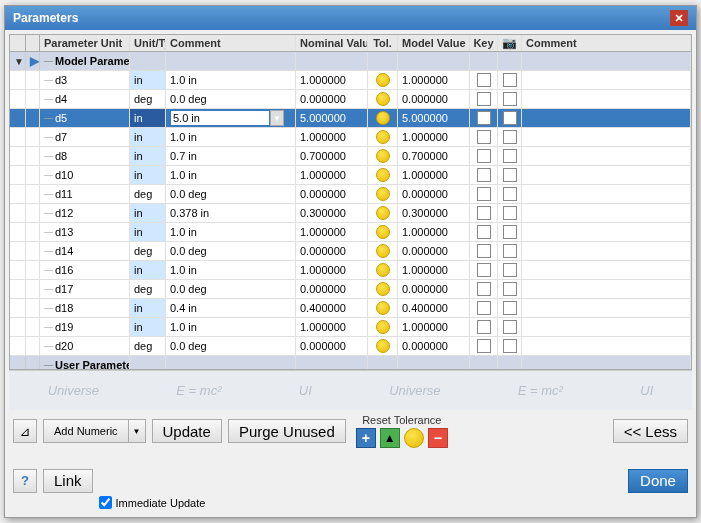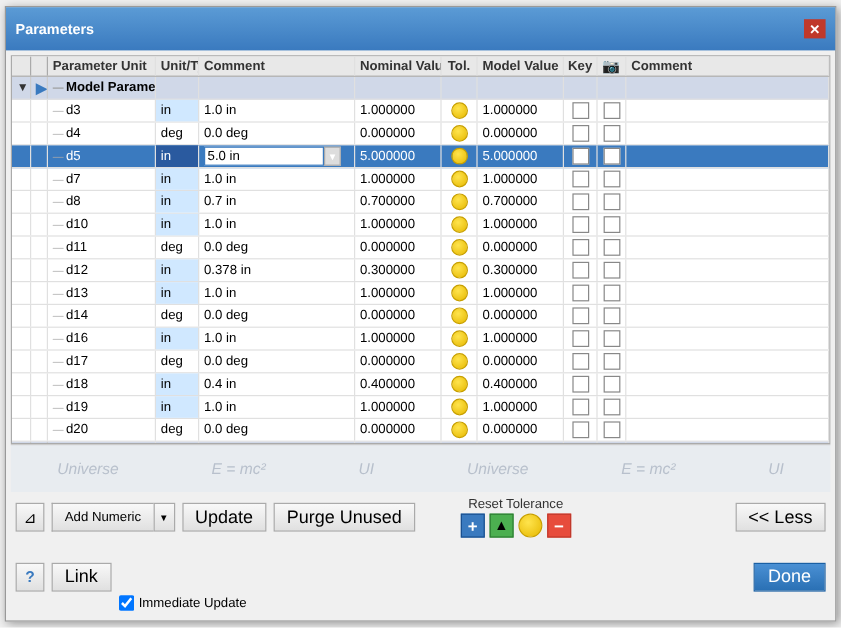--- a/index.html
+++ b/index.html
@@ -23,21 +23,21 @@
       display: flex;
       flex-direction: column;
     }
     .title-bar {
       background: linear-gradient(to bottom, #5b9bd5, #3a7abf);
       color: white;
       padding: 4px 8px;
       display: flex;
       align-items: center;
       justify-content: space-between;
-      height: 36px;
+      height: 24px;
       flex-shrink: 0;
     }
     .title-bar-text {
       font-size: 12px;
       font-weight: bold;
     }
     .title-bar-close {
       background: #c0392b;
       color: white;
       border: none;
@@ -253,21 +253,21 @@
       cursor: pointer;
       font-size: 13px;
       font-weight: bold;
       color: #3a7abf;
     }
 
     .reset-tolerance {
       display: flex;
       flex-direction: column;
       align-items: center;
-      margin-left: 32px;
+      margin-left: 4px;
     }
     .reset-label {
       font-size: 11px;
       color: #333;
       margin-bottom: 2px;
     }
     .reset-icons {
       display: flex;
       gap: 4px;
       align-items: center;

